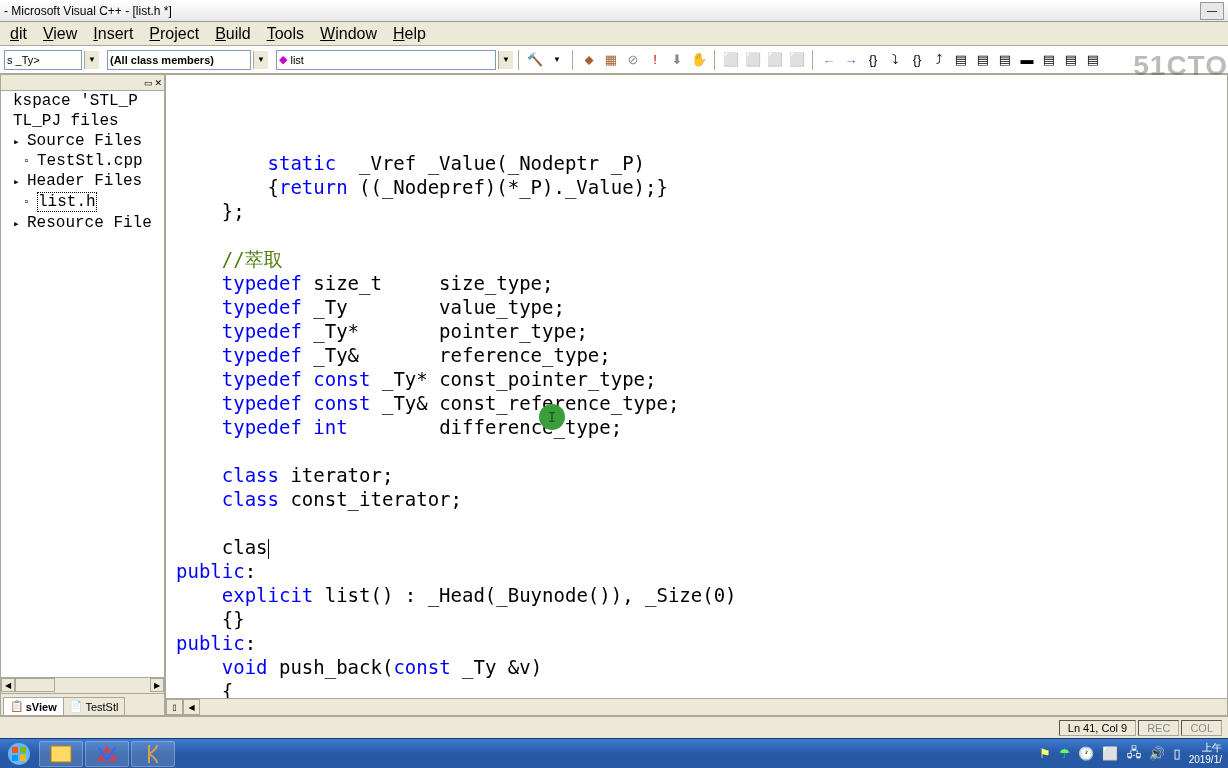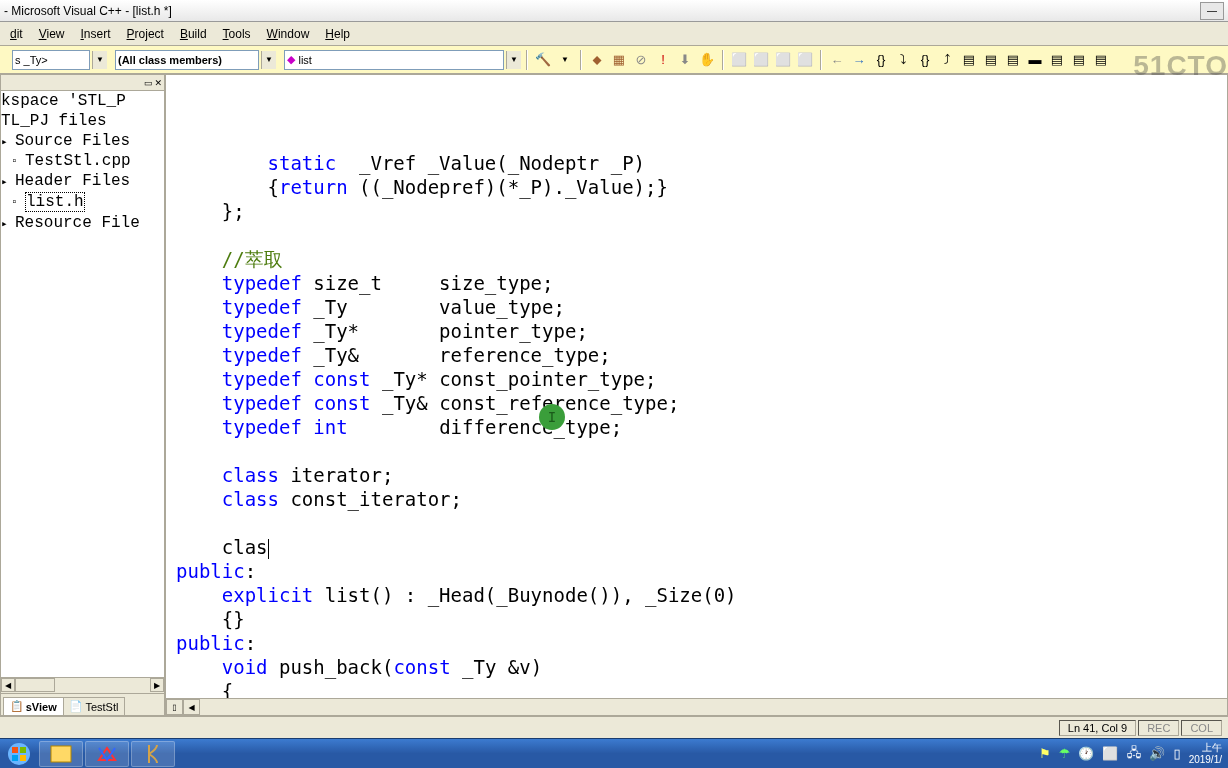--- a/index.html
+++ b/index.html
@@ -2,30 +2,30 @@
 <html><head>
 <meta charset="utf-8">
 <style>
 * { margin: 0; padding: 0; box-sizing: border-box; }
 body { font-family: "Microsoft Sans Serif", Tahoma, sans-serif; font-size: 12px; background: #d4d0c8; width: 1228px; height: 768px; overflow: hidden; position: relative; }
 .title-bar { height: 22px; background: linear-gradient(to bottom, #fff, #e8e8e8); border-bottom: 1px solid #999; display: flex; align-items: center; padding: 0 4px; justify-content: space-between; }
 .title-text { font-size: 12px; color: #000; }
 .title-buttons { display: flex; gap: 2px; }
 .title-btn { width: 24px; height: 18px; background: #e8e8e8; border: 1px solid #999; display: flex; align-items: center; justify-content: center; font-size: 10px; }
 .menu-bar { height: 24px; background: #ece9d8; display: flex; align-items: center; padding: 0 2px; border-bottom: 1px solid #aca899; }
-.menu-item { padding: 3px 8px; font-size: 12px; cursor: pointer; }
-.toolbar { height: 28px; background: #fef9c3; display: flex; align-items: center; padding: 2px 12px; border-bottom: 1px solid #aca899; gap: 2px; }
+.menu-item { padding: 3px 8px; font-size: 16px; cursor: pointer; }
+.toolbar { height: 28px; background: #ffffff; display: flex; align-items: center; padding: 2px 4px; border-bottom: 1px solid #aca899; gap: 2px; }
 .combo { background: #fff; border: 1px solid #7f9db9; height: 20px; font-size: 11px; padding: 0 2px; display: flex; align-items: center; min-width: 0; }
 .combo-arrow { background: #ece9d8; border-left: 1px solid #aca899; width: 15px; height: 18px; display: flex; align-items: center; justify-content: center; font-size: 8px; }
 .tb-sep { width: 2px; height: 20px; border-left: 1px solid #aca899; border-right: 1px solid #fff; margin: 0 3px; }
 .tb-icon { width: 20px; height: 20px; display: flex; align-items: center; justify-content: center; font-size: 13px; cursor: pointer; }
 .main-area { display: flex; height: calc(768px - 22px - 24px - 28px - 22px - 30px); }
 .workspace-panel { width: 165px; background: #fff; border: 1px solid #aca899; position: relative; display: flex; flex-direction: column; }
 .ws-header { height: 16px; background: #ece9d8; border-bottom: 1px solid #aca899; display: flex; justify-content: flex-end; align-items: center; padding: 0 2px; gap: 2px; font-size: 9px; }
-.ws-tree { flex: 1; font-family: "Courier New", monospace; font-size: 16px; padding: 0; overflow: hidden; }
+.ws-tree { flex: 1; font-family: "Courier New", monospace; font-size: 16px; padding: 0; overflow: hidden; margin-left: 12px; }
 .ws-node { white-space: nowrap; padding: 1px 0; display: flex; align-items: center; }
 .ws-bold { font-weight: normal; }
 .ws-icon { display: inline-block; width: 14px; font-size: 11px; }
 .ws-tabs { height: 22px; border-top: 1px solid #aca899; background: #ece9d8; display: flex; align-items: flex-end; padding: 0 2px; position: relative; }
 .ws-tab { background: #ece9d8; border: 1px solid #aca899; border-bottom: none; padding: 2px 6px; font-size: 11px; display: flex; align-items: center; gap: 2px; margin-right: -1px; }
 .ws-tab.active { background: #fff; font-weight: bold; }
 .ws-scroll { height: 16px; background: #ece9d8; border-top: 1px solid #aca899; position: relative; }
 .ws-scroll-thumb { position: absolute; left: 14px; width: 40px; height: 14px; background: #ece9d8; border: 1px solid #aca899; top: 0; }
 .ws-scroll-btn { position: absolute; width: 14px; height: 14px; background: #ece9d8; border: 1px solid #aca899; display: flex; align-items: center; justify-content: center; font-size: 8px; }
 .editor-area { flex: 1; display: flex; flex-direction: column; background: #fff; border: 1px solid #aca899; position: relative; }

